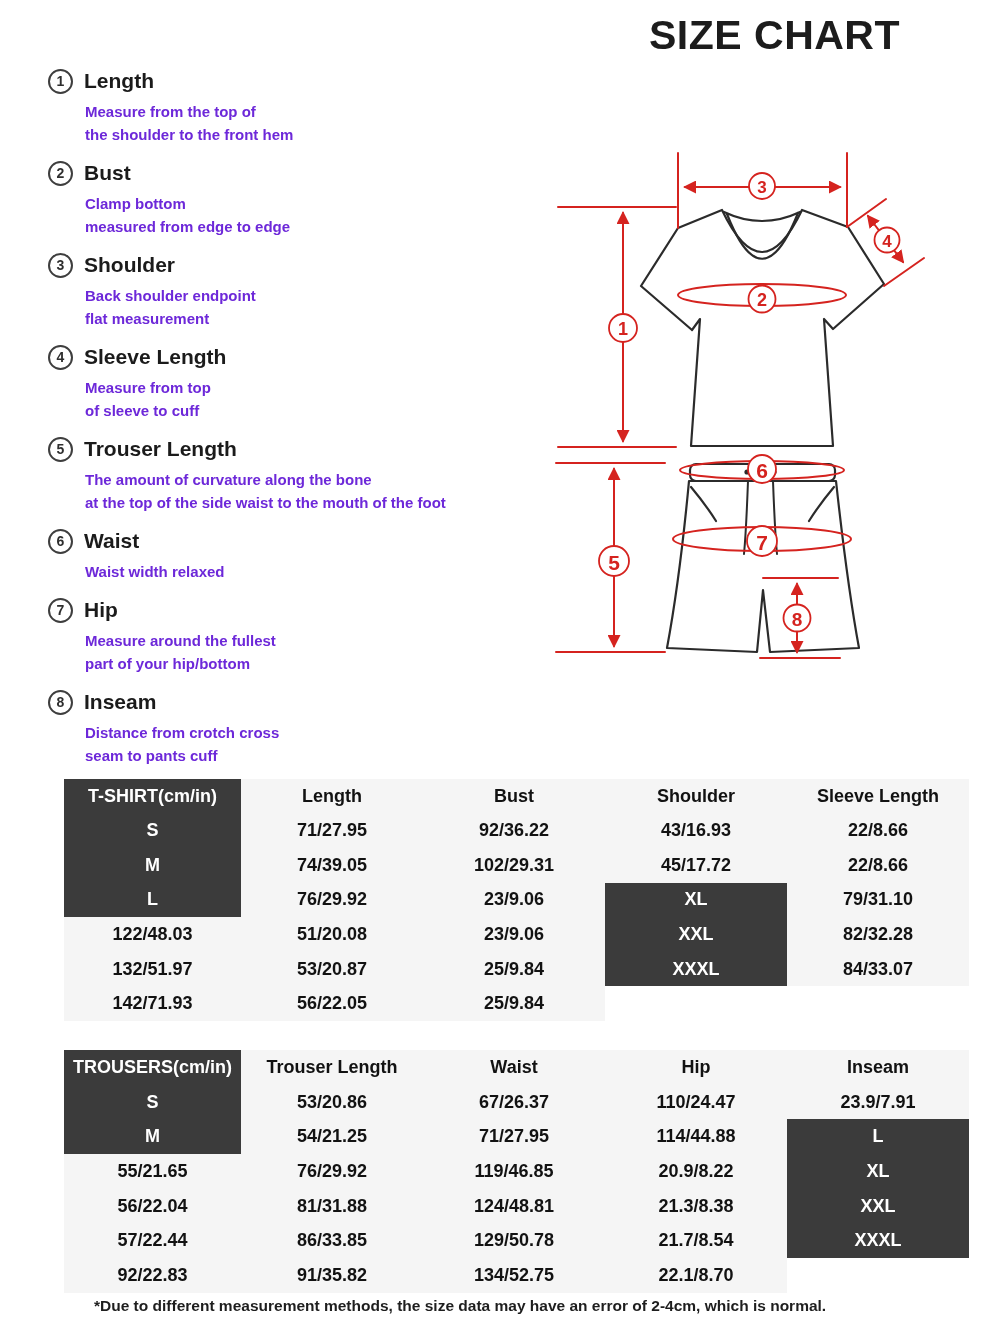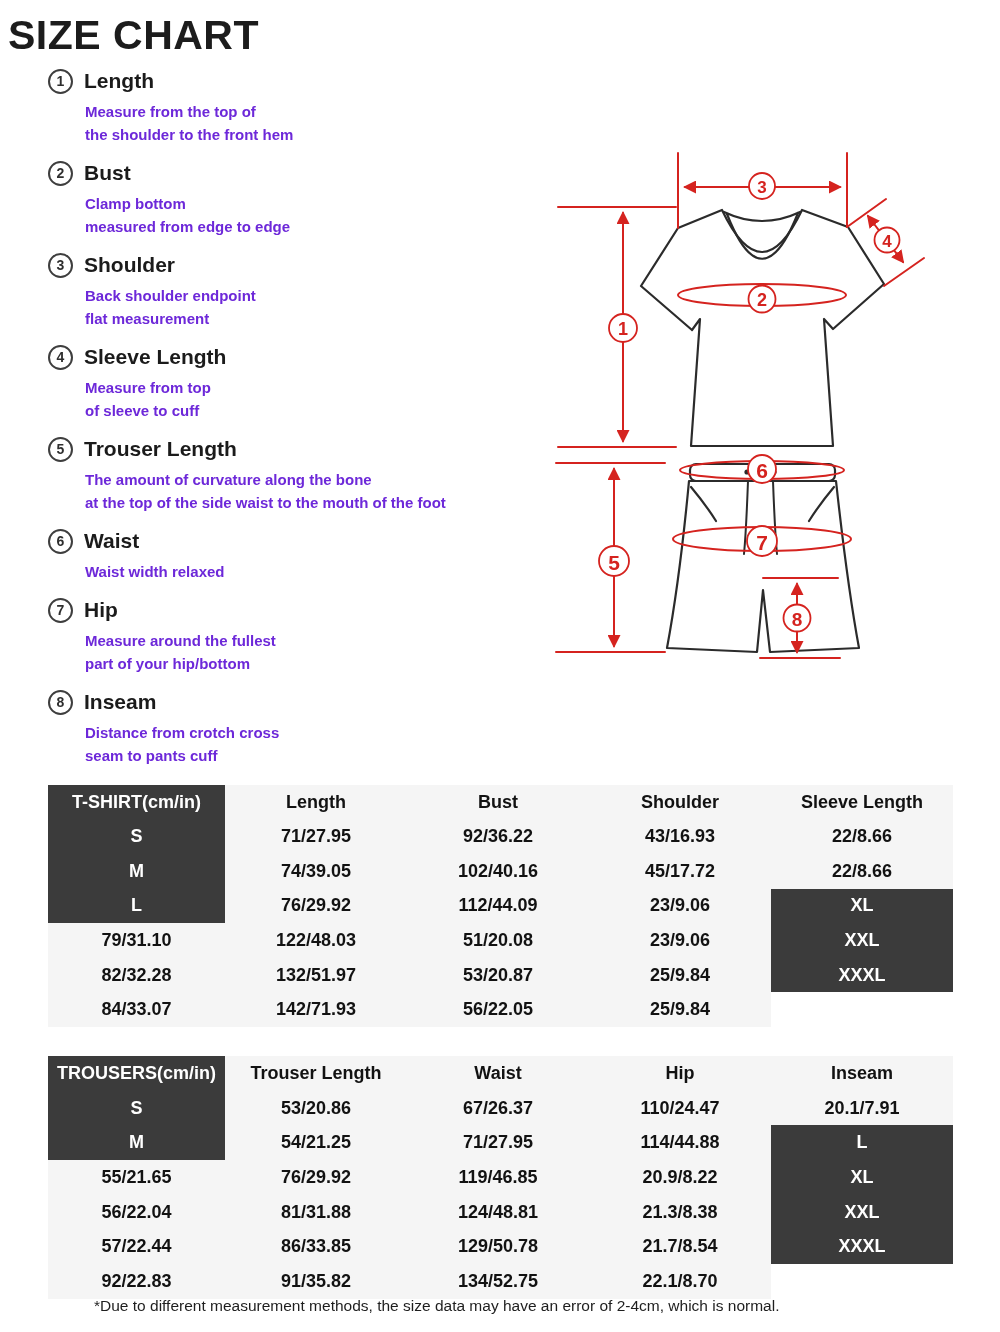--- a/index.html
+++ b/index.html
@@ -1,49 +1,49 @@
 <!DOCTYPE html>
 <html><head>
 <meta charset="utf-8">
 <style>
   * { margin:0; padding:0; box-sizing:border-box; }
   html,body { width:1000px; height:1332px; background:#ffffff;
     font-family:"Liberation Sans", sans-serif; }
   .page { position:relative; width:1000px; height:1332px; overflow:hidden; background:#fff; }
 
-  .title { position:absolute; top:12px; left:0; width:900px; text-align:left;
+  .title { position:absolute; top:12px; left:0; width:900px; text-align:right;
     font-size:41px; font-weight:bold; color:#1c1c1c; letter-spacing:0.5px;padding-left:8px; }
 
   .legend { position:absolute; left:48px; top:68px; width:520px; }
   .legend-item { margin-bottom:14px; }
   .legend-head { display:flex; align-items:center; gap:11px; height:26px; }
   .lnum { width:25px; height:25px; border:2.5px solid #3e3e3e; border-radius:50%;
     display:inline-flex; align-items:center; justify-content:center; flex:0 0 25px;
     font-size:14px; font-weight:bold; color:#2e2e2e; }
   .llabel { font-size:21px; font-weight:bold; color:#1b1b1b; }
   .ldesc { margin:6px 0 0 37px; font-size:15px; font-weight:bold; color:#6d28d9;
     line-height:23px; white-space:pre-line; }
 
   .diagram { position:absolute; left:548px; top:148px; width:424px; height:528px; }
   .diagram svg { width:100%; height:100%; display:block; }
   .dim-num { font-family:"Liberation Sans", sans-serif; font-weight:bold; fill:#d5231f;
     text-anchor:middle; dominant-baseline:central; }
 
-  .size-table { position:absolute; left:48px; width:905px; display:grid;
-    grid-template-columns:177px 1fr 1fr 1fr 1fr; grid-template-rows:repeat(7, 1fr);margin-top:6px; }
+  .size-table { position:absolute; left:64px; width:905px; display:grid;
+    grid-template-columns:177px 1fr 1fr 1fr 1fr; grid-template-rows:repeat(7, 1fr); }
   .size-table.tshirt { top:779px; height:242px; }
   .size-table.trousers { top:1050px; height:243px; }
   .cell { display:flex; align-items:center; justify-content:center;
     font-weight:bold; font-size:18px; color:#121212; background:#f5f5f5; }
   .cell.side { background:#3b3b3b; color:#ffffff; }
   .cell.tname { font-size:18px; }
   .cell.colhead { font-size:18px; }
 
   .footnote { position:absolute; left:94px; top:1297px; font-size:15.5px;
-    font-weight:normal; color:#1e1e1e; }
+    font-weight:bold; color:#1e1e1e; }
 </style>
 </head>
 <body>
 
 <div class="page">
 
   <h1 class="title">SIZE CHART</h1>
 
   <div class="legend">
     <div class="legend-item">
@@ -191,27 +191,26 @@
     <div class="cell colhead">Sleeve Length</div>
 
     <div class="cell side">S</div>
     <div class="cell">71/27.95</div>
     <div class="cell">92/36.22</div>
     <div class="cell">43/16.93</div>
     <div class="cell">22/8.66</div>
 
     <div class="cell side">M</div>
     <div class="cell">74/39.05</div>
-    <div class="cell">102/40.16</div>
+    <div class="cell">102/29.31</div>
     <div class="cell">45/17.72</div>
     <div class="cell">22/8.66</div>
 
     <div class="cell side">L</div>
     <div class="cell">76/29.92</div>
-    <div class="cell">112/44.09</div>
     <div class="cell">23/9.06</div>
 
     <div class="cell side">XL</div>
     <div class="cell">79/31.10</div>
     <div class="cell">122/48.03</div>
     <div class="cell">51/20.08</div>
     <div class="cell">23/9.06</div>
 
     <div class="cell side">XXL</div>
     <div class="cell">82/32.28</div>
@@ -230,21 +229,21 @@
     <div class="cell side tname">TROUSERS(cm/in)</div>
     <div class="cell colhead">Trouser Length</div>
     <div class="cell colhead">Waist</div>
     <div class="cell colhead">Hip</div>
     <div class="cell colhead">Inseam</div>
 
     <div class="cell side">S</div>
     <div class="cell">53/20.86</div>
     <div class="cell">67/26.37</div>
     <div class="cell">110/24.47</div>
-    <div class="cell">20.1/7.91</div>
+    <div class="cell">23.9/7.91</div>
 
     <div class="cell side">M</div>
     <div class="cell">54/21.25</div>
     <div class="cell">71/27.95</div>
     <div class="cell">114/44.88</div>
 
     <div class="cell side">L</div>
     <div class="cell">55/21.65</div>
     <div class="cell">76/29.92</div>
     <div class="cell">119/46.85</div>

